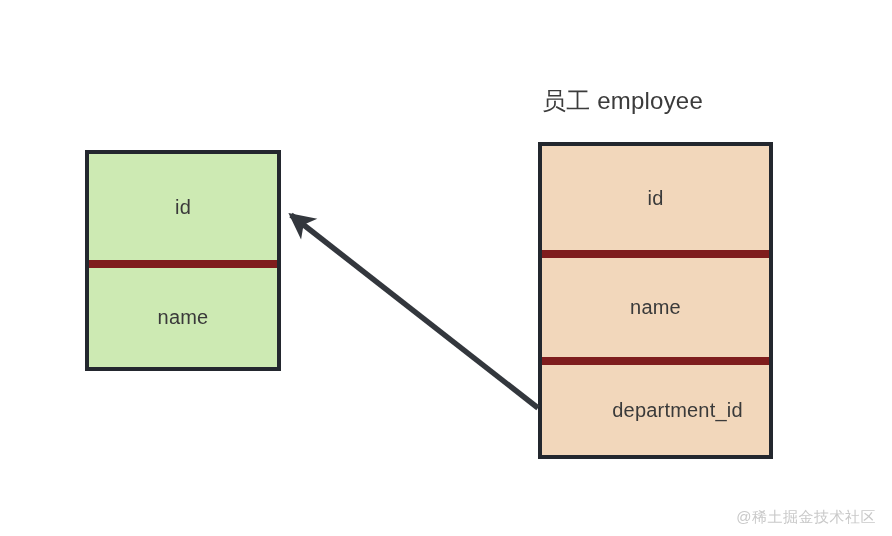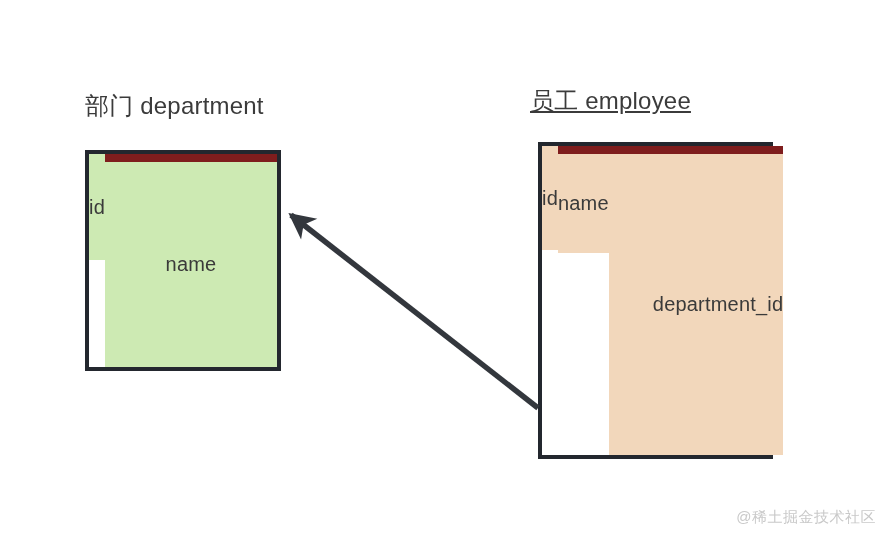--- a/index.html
+++ b/index.html
@@ -23,29 +23,29 @@
   
   .entity-title {
     position: absolute;
     font-size: 24px;
     font-weight: 500;
     color: #3b3b3b;
     letter-spacing: 0.2px;
     white-space: nowrap;
   }
   #dept-title { left: 85px; top: 90px; }
-  #emp-title  { left: 530px; top: 85px; text-decoration: underline; }
+  #emp-title  { left: 542px; top: 85px; }
 
   
   .entity-table {
     position: absolute;
     box-sizing: border-box;
     border: 4px solid #23272e;
     display: flex;
-    flex-direction: row;
+    flex-direction: column;
   }
   #dept-table {
     left: 85px;
     top: 150px;
     width: 196px;
     height: 221px;
   }
   #emp-table {
     left: 538px;
     top: 142px;
@@ -98,21 +98,20 @@
     letter-spacing: 0.5px;
     white-space: nowrap;
     margin-top: 31px;
   }
 </style>
 </head>
 <body>
 
 <div id="canvas">
 
-  <div id="dept-title" class="entity-title">部门 department</div>
 
   <div id="dept-table" class="entity-table">
     <div id="dept-row-id" class="entity-row">id</div>
     <div id="dept-row-name" class="entity-row">name</div>
   </div>
 
   <div id="emp-title" class="entity-title">员工 employee</div>
 
   <div id="emp-table" class="entity-table">
     <div id="emp-row-id" class="entity-row">id</div>

